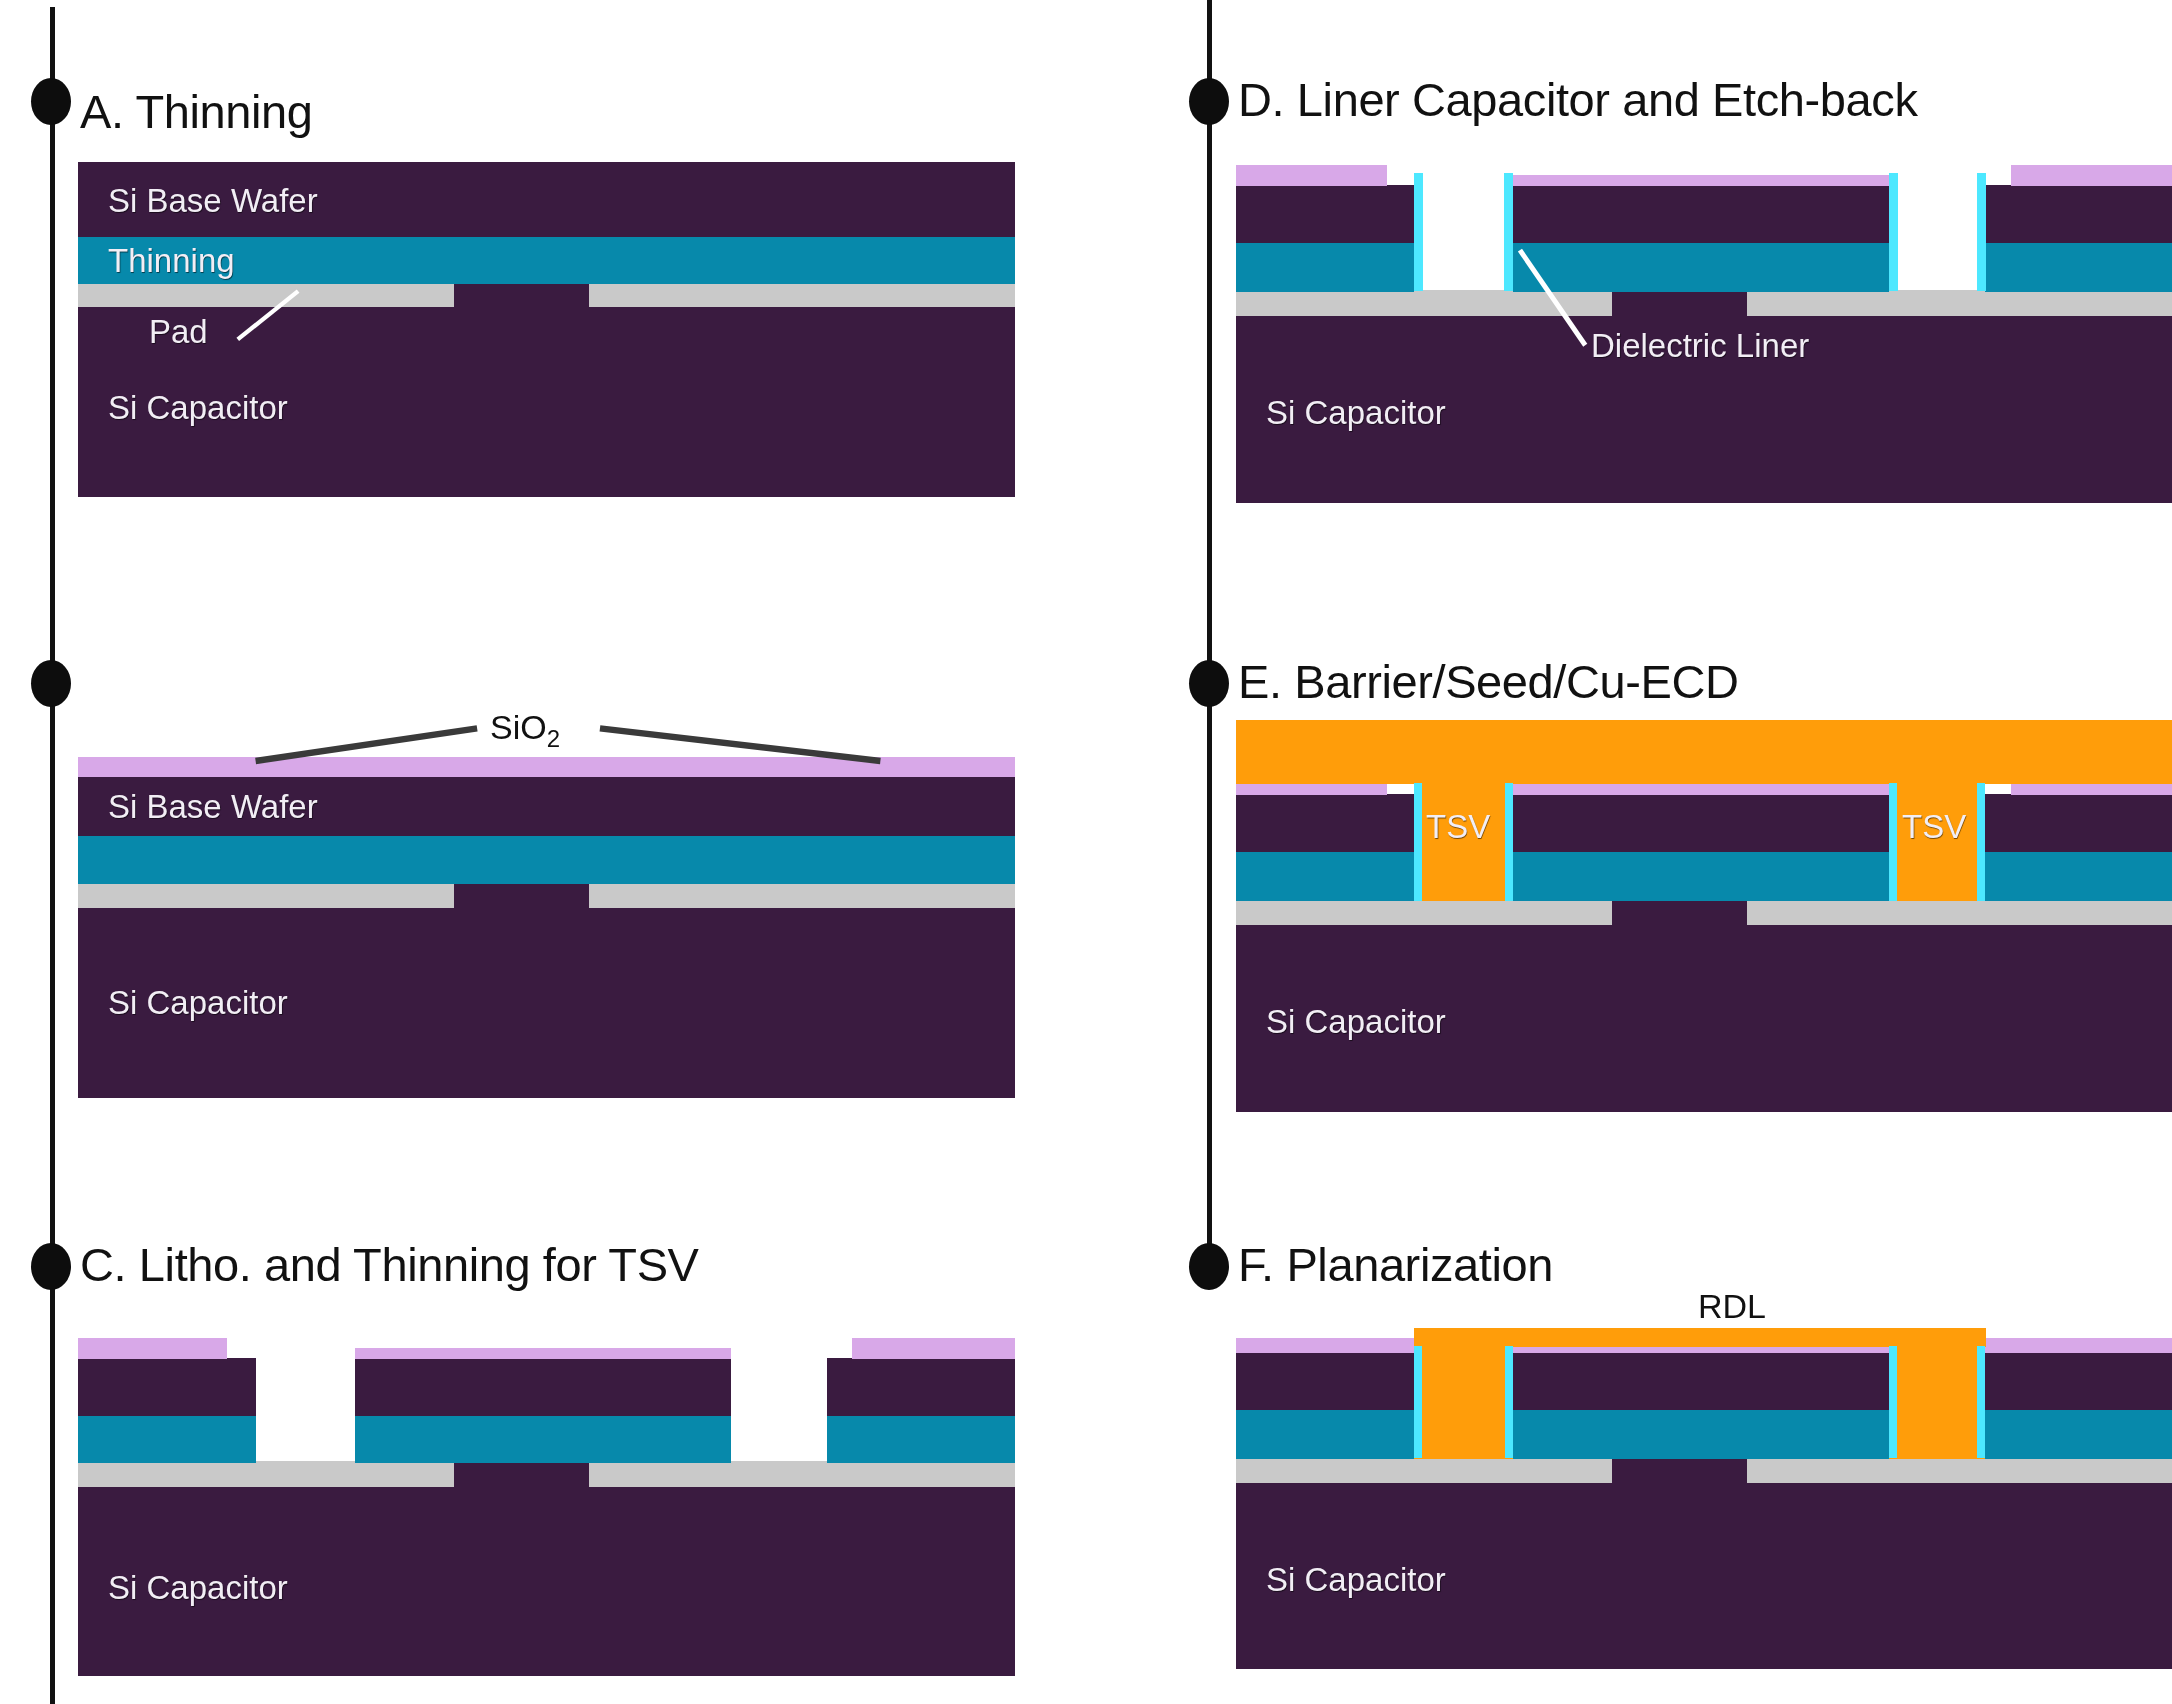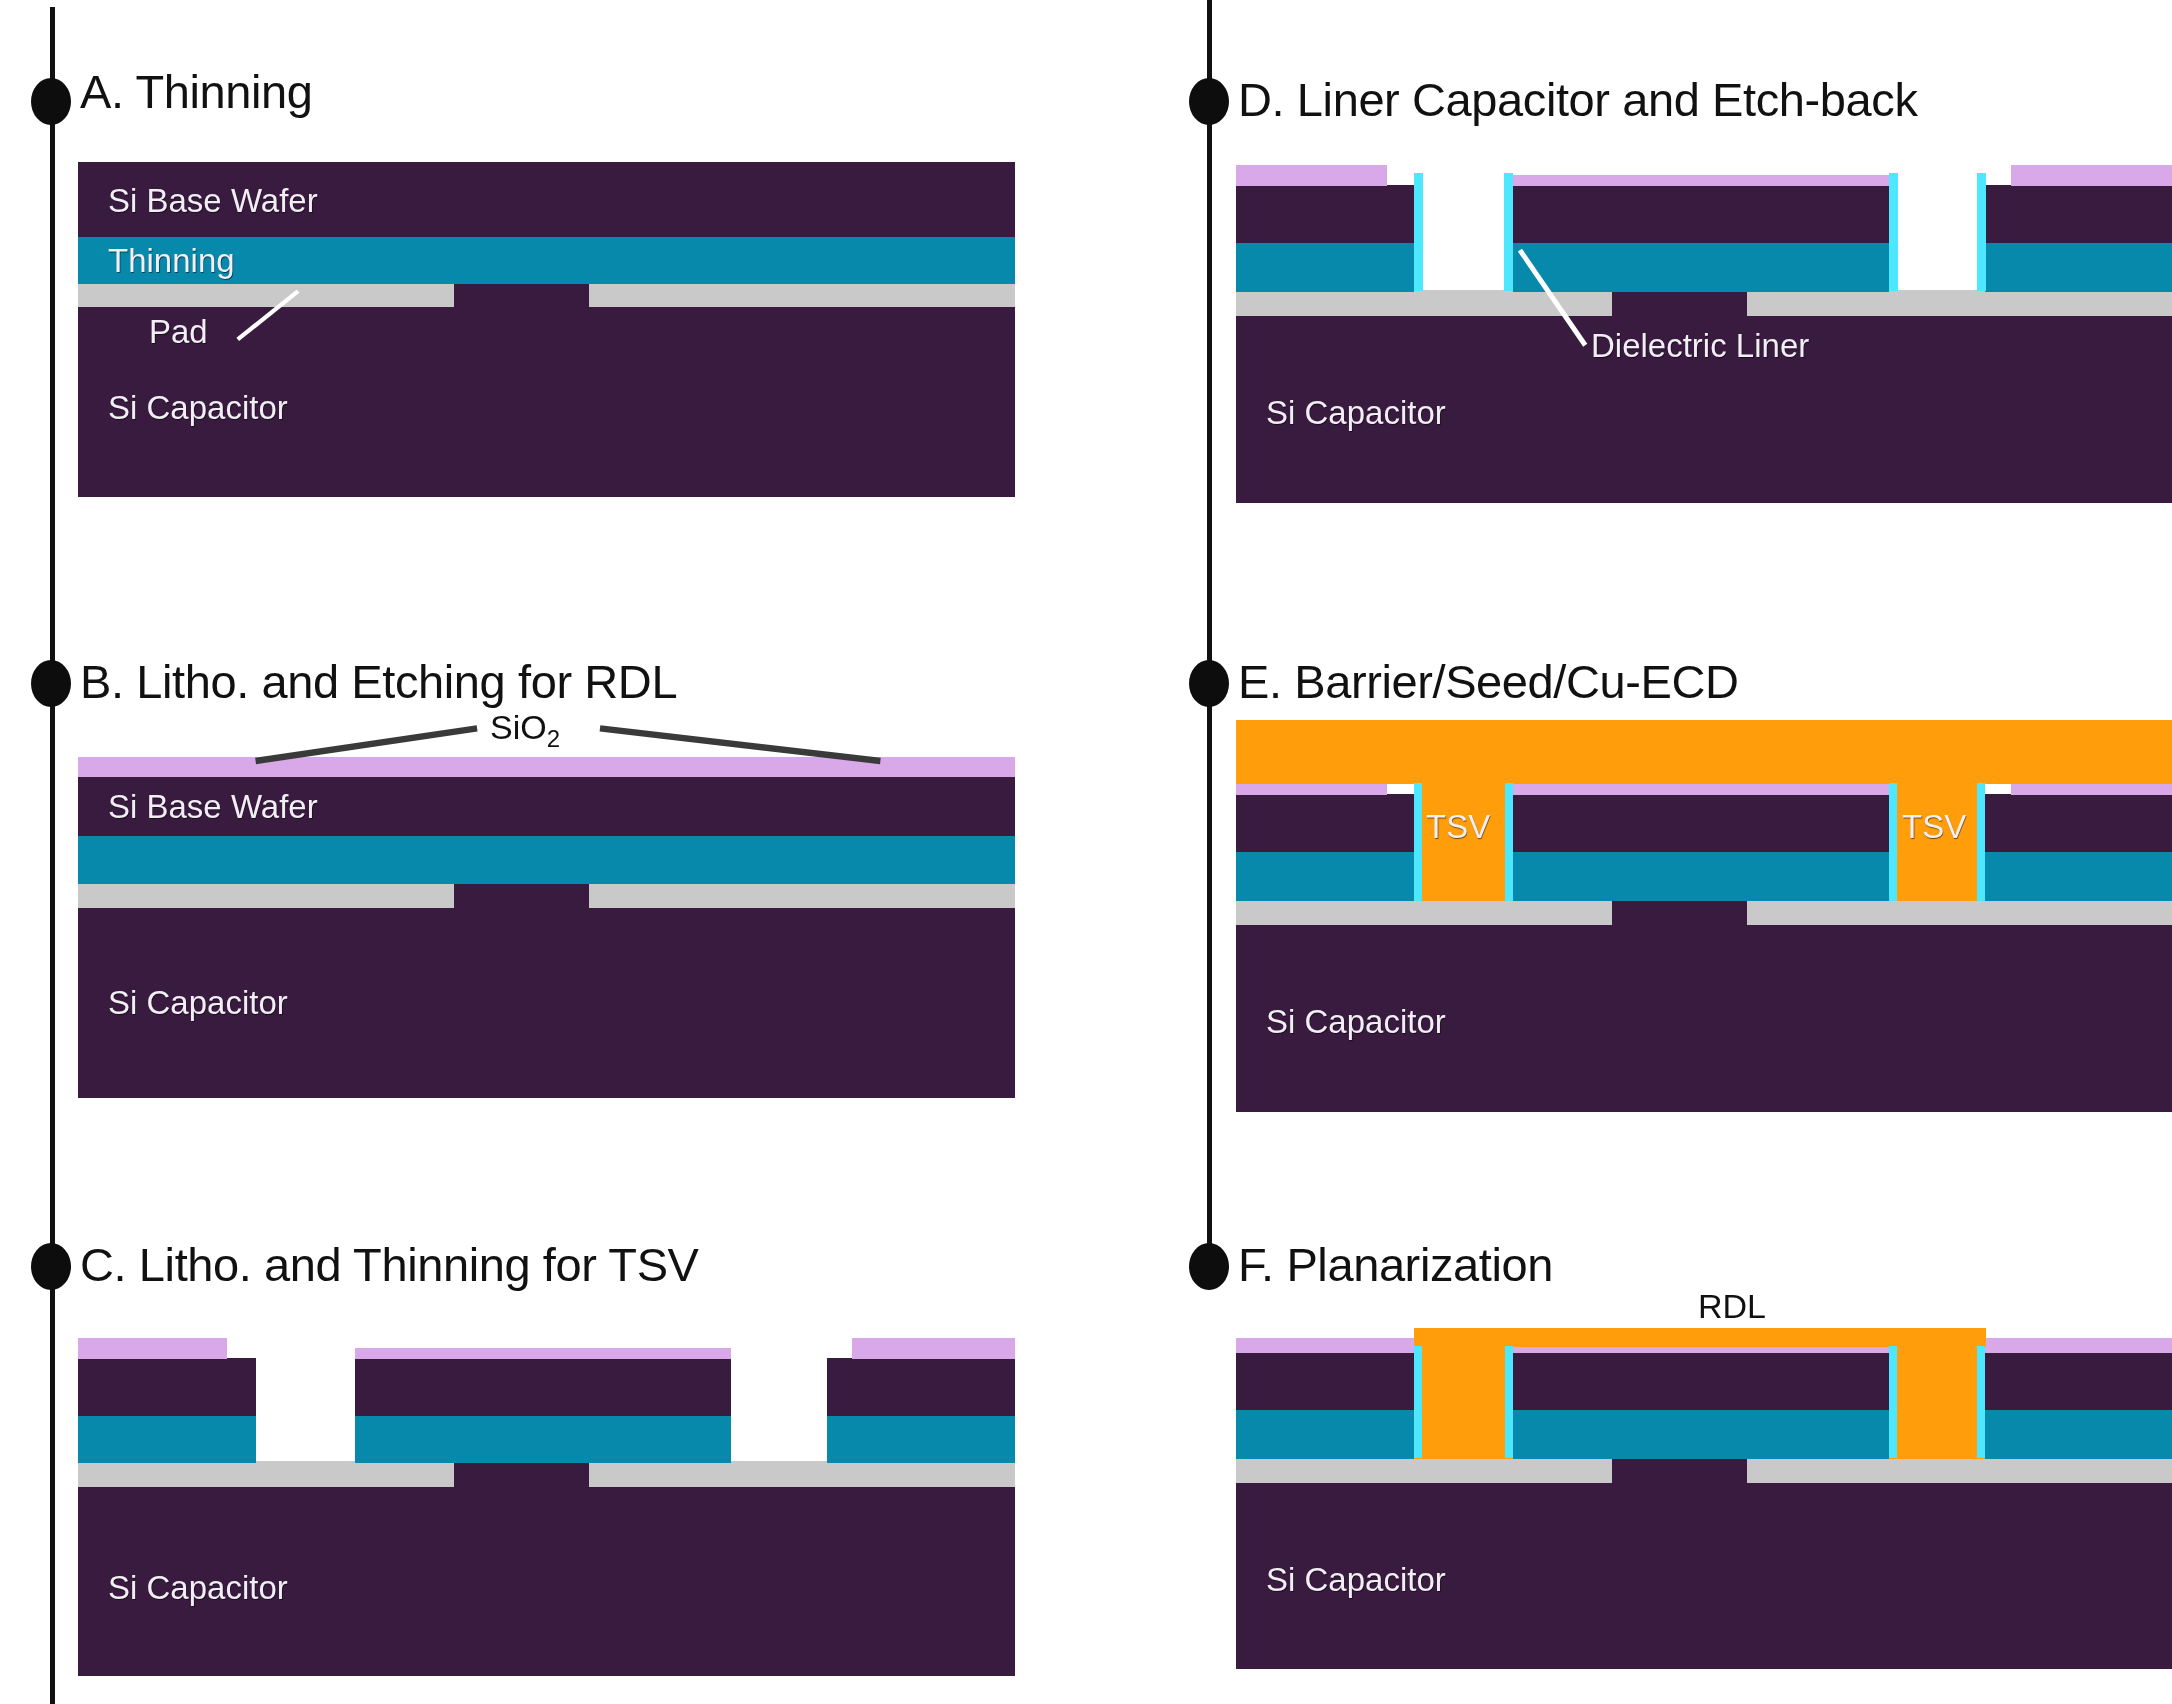--- a/index.html
+++ b/index.html
@@ -54,21 +54,21 @@
 </head>
 <body>
 
 <div class="spine" style="left:50px;top:7px;height:1697px;"></div>
 
 <div class="spine" style="left:1207px;top:0px;height:1285px;"></div>
 
 <div class="panel" style="left:0;top:0;width:1065px;height:540px;">
 
   <div class="dot" style="left:30.5px;top:78px;"></div>
-  <div class="title" style="left:80px;top:64px;">A. Thinning</div>
+  <div class="title" style="left:80px;top:84px;">A. Thinning</div>
 
   <div class="stack" style="left:78px;top:162px;width:937px;height:335px;">
 
     <div class="lay m-si" style="left:0;top:139px;width:937px;height:196px;"></div>
 
     <div class="lay m-pad" style="left:0;top:121px;width:376px;height:24px;"></div>
     <div class="lay m-pad" style="left:511px;top:121px;width:426px;height:24px;"></div>
 
     <div class="lay m-si" style="left:376px;top:121px;width:135px;height:24px;"></div>
 
@@ -83,21 +83,20 @@
 
     <svg class="lead" style="left:0;top:0;width:937px;height:335px;" viewBox="0 0 1320 472" width="937" height="335">
       <line x1="225" y1="250" x2="310" y2="182" stroke="#ffffff" stroke-width="6"></line>
     </svg>
   </div>
 </div>
 
 <div class="panel" style="left:0;top:589px;width:1065px;height:540px;">
 
   <div class="dot" style="left:30.5px;top:71px;"></div>
-  <div class="title" style="left:80px;top:65px;">B. Litho. and Etching for RDL</div>
 
   <div class="stack" style="left:78px;top:168px;width:937px;height:341px;">
 
     <div class="lay m-si" style="left:0;top:145px;width:937px;height:196px;"></div>
 
     <div class="lay m-pad" style="left:0;top:125px;width:376px;height:25.6px;"></div>
     <div class="lay m-pad" style="left:511px;top:125px;width:426px;height:25.6px;"></div>
     <div class="lay m-si" style="left:376px;top:125px;width:135px;height:25.6px;"></div>
 
     <div class="lay m-adh" style="left:0;top:77px;width:937px;height:50px;"></div>

